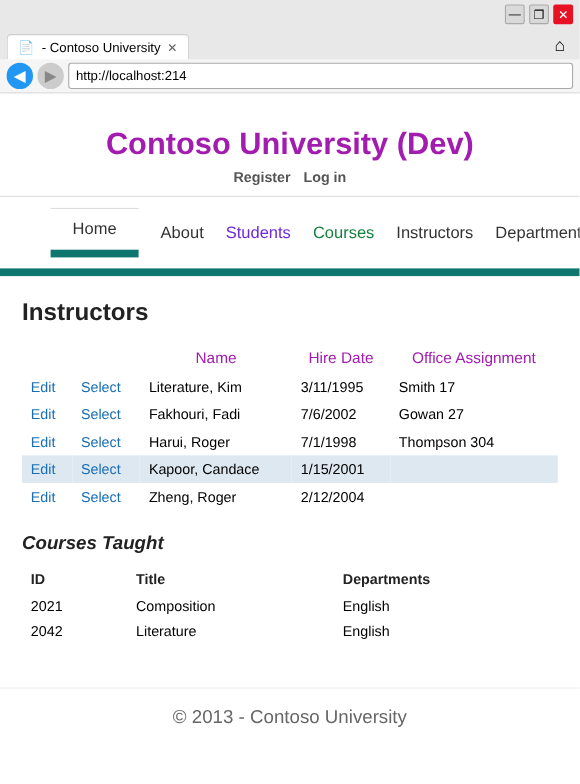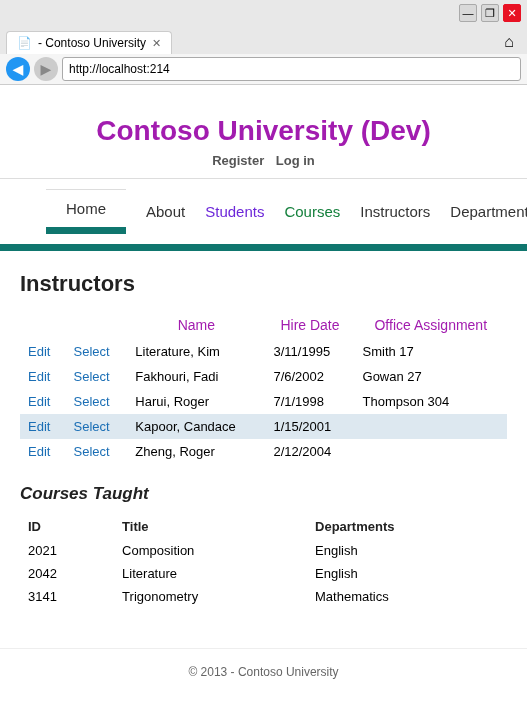--- a/index.html
+++ b/index.html
@@ -173,21 +173,21 @@
       font-size: 13px;
     }
     .courses-table td {
       padding: 4px 8px;
       font-size: 13px;
     }
 
     .footer {
       text-align: center;
       padding: 16px;
-      font-size: 12px;
+      font-size: 17px;
       color: #666;
       border-top: 1px solid #eee;
       margin-top: 20px;
     }
   </style>
 </head>
 <body>
 
 <div class="browser-chrome">
   <div class="title-bar">
@@ -319,25 +319,20 @@
           <tr>
       <td>2021</td>
       <td>Composition</td>
       <td>English</td>
     </tr>
           <tr>
       <td>2042</td>
       <td>Literature</td>
       <td>English</td>
     </tr>
-          <tr>
-      <td>3141</td>
-      <td>Trigonometry</td>
-      <td>Mathematics</td>
-    </tr>
         </tbody>
     </table>
   </div>
 
   <div class="footer">
     <span>© 2013 - Contoso University</span>
   </div>
 </div>
 
 </body></html>

